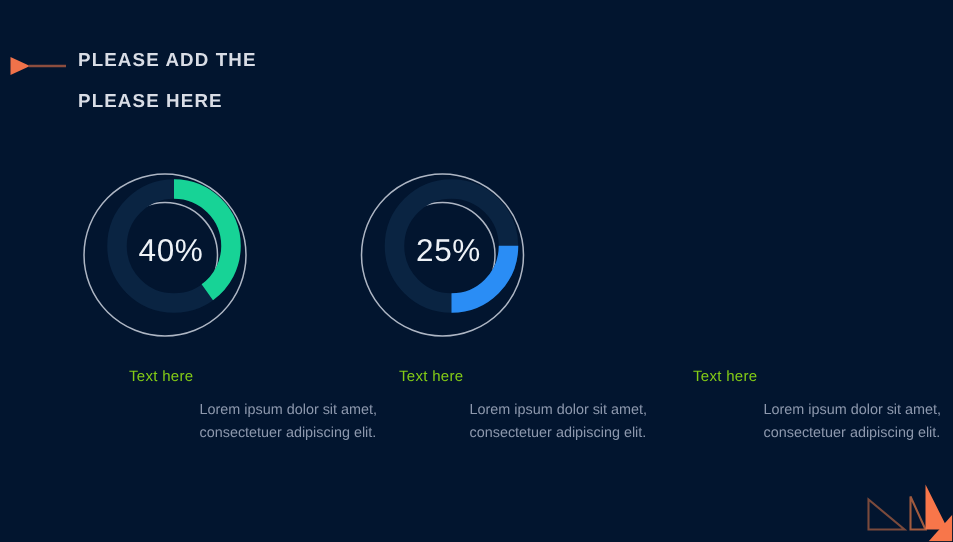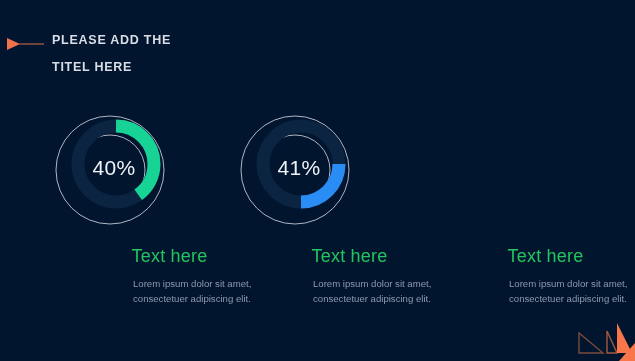--- a/index.html
+++ b/index.html
@@ -61,26 +61,25 @@
   .col-2 .pct{ top:48px; color:#eef2f7; }
   .col-3 .pct{ top:63px; font-size:25px; color:#f9804f; }
 
   
   .caption{ position:absolute; }
   .cap-1{ left:86px;  top:246px; }
   .cap-2{ left:266px; top:246px; }
   .cap-3{ left:462px; top:246px; }
 
   .cap-head{
-    color:#22c55e;
-    font-size:18px;
+    color:#84cc16;
+    font-size:10px;
     letter-spacing:0.2px;
     margin-bottom:10px;
     white-space:nowrap;
-    text-align:center;
   }
   .cap-body{
     color:#8d98ad;
     font-size:9.6px;
     line-height:14.5px;
     width:120px;
     margin-left:47px;
   }
 
   
@@ -95,21 +94,21 @@
 
 <div class="slide">
 
   <svg class="arrow-marker" viewBox="0 0 40 14">
     <polygon points="1,1 14,7 1,13" fill="#f0724a"></polygon>
     <line x1="13" y1="7" x2="38" y2="7" stroke="#8c4d3e" stroke-width="1.6"></line>
   </svg>
 
   <div class="header">
     <div class="title-line">PLEASE ADD THE</div>
-    <div class="title-line">TITEL HERE</div>
+    <div class="title-line">PLEASE HERE</div>
   </div>
 
   <div class="columns">
 
     <div class="col col-1">
       <div class="donut-wrap">
         <svg width="118" height="118" viewBox="0 0 118 118">
 
           <circle cx="55" cy="62" r="54" fill="none" stroke="#aeb6c4" stroke-width="1"></circle>
 
@@ -125,21 +124,21 @@
 
     <div class="col col-2">
       <div class="donut-wrap">
         <svg width="118" height="118" viewBox="0 0 118 118">
           <circle cx="55" cy="62" r="54" fill="none" stroke="#aeb6c4" stroke-width="1"></circle>
           <circle cx="55" cy="62" r="35" fill="none" stroke="#aeb6c4" stroke-width="1"></circle>
           <circle cx="61" cy="56" r="38" fill="none" stroke="#0a2442" stroke-width="13"></circle>
 
           <circle cx="61" cy="56" r="38" fill="none" stroke="#2a8df5" stroke-width="13" stroke-dasharray="59.7 179.1" stroke-dashoffset="0" transform="rotate(-90 61 56) scale(-1,1) translate(-122,0)"></circle>
         </svg>
-        <div class="pct">41%</div>
+        <div class="pct">25%</div>
       </div>
     </div>
 
 
     <div class="caption cap-1">
       <div class="cap-head">Text here</div>
       <div class="cap-body">Lorem ipsum dolor sit amet, consectetuer adipiscing elit.</div>
     </div>
 
     <div class="caption cap-2">

